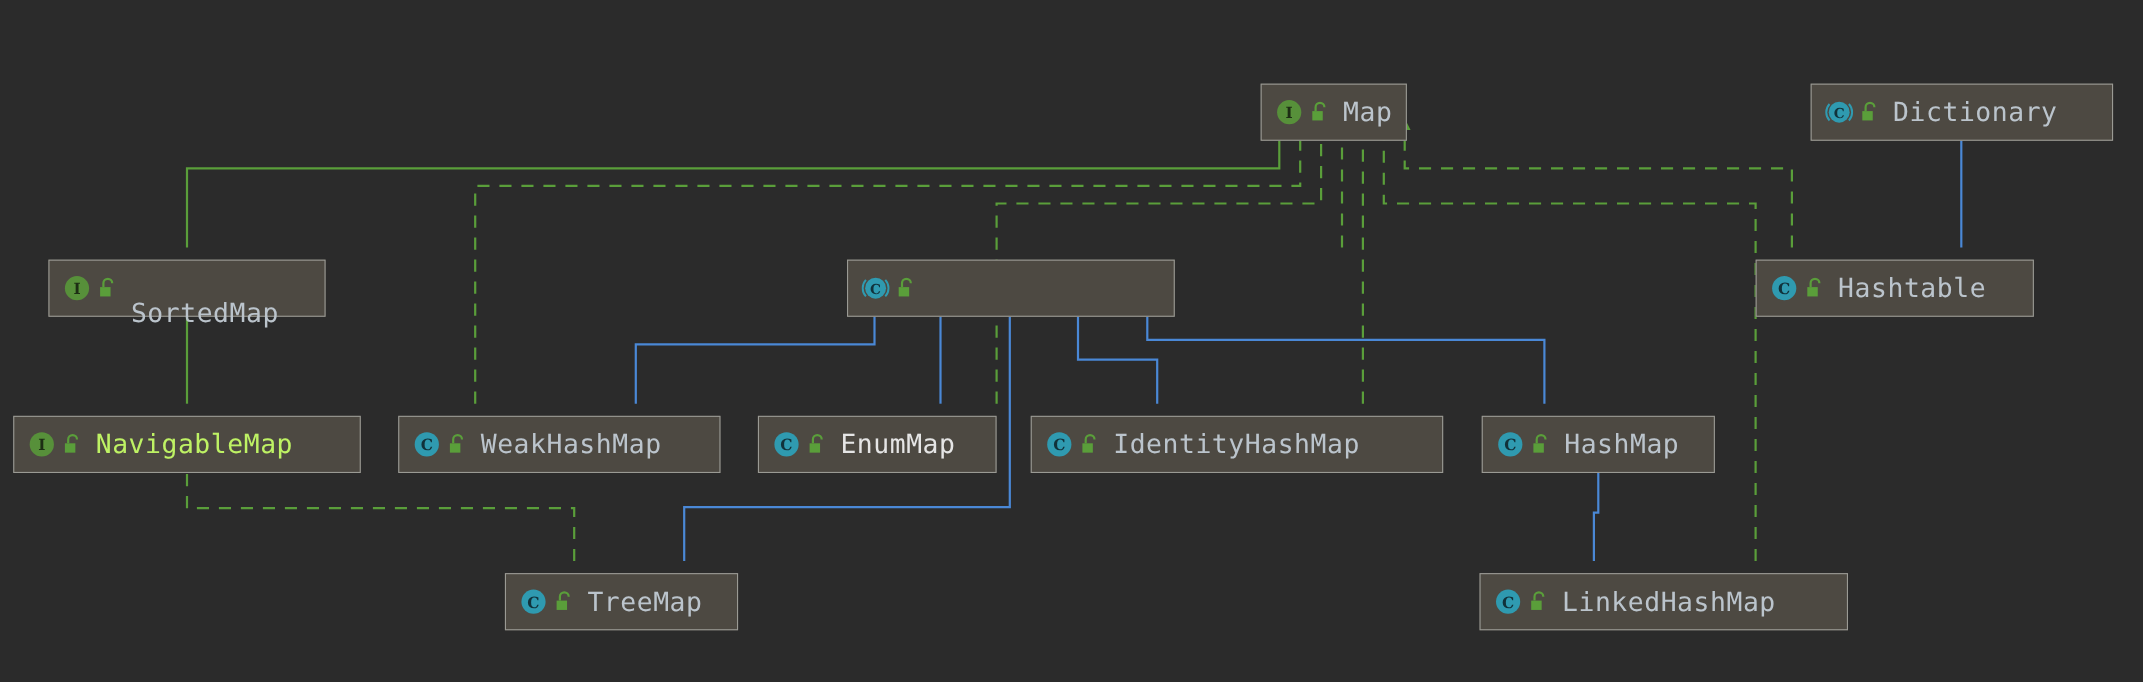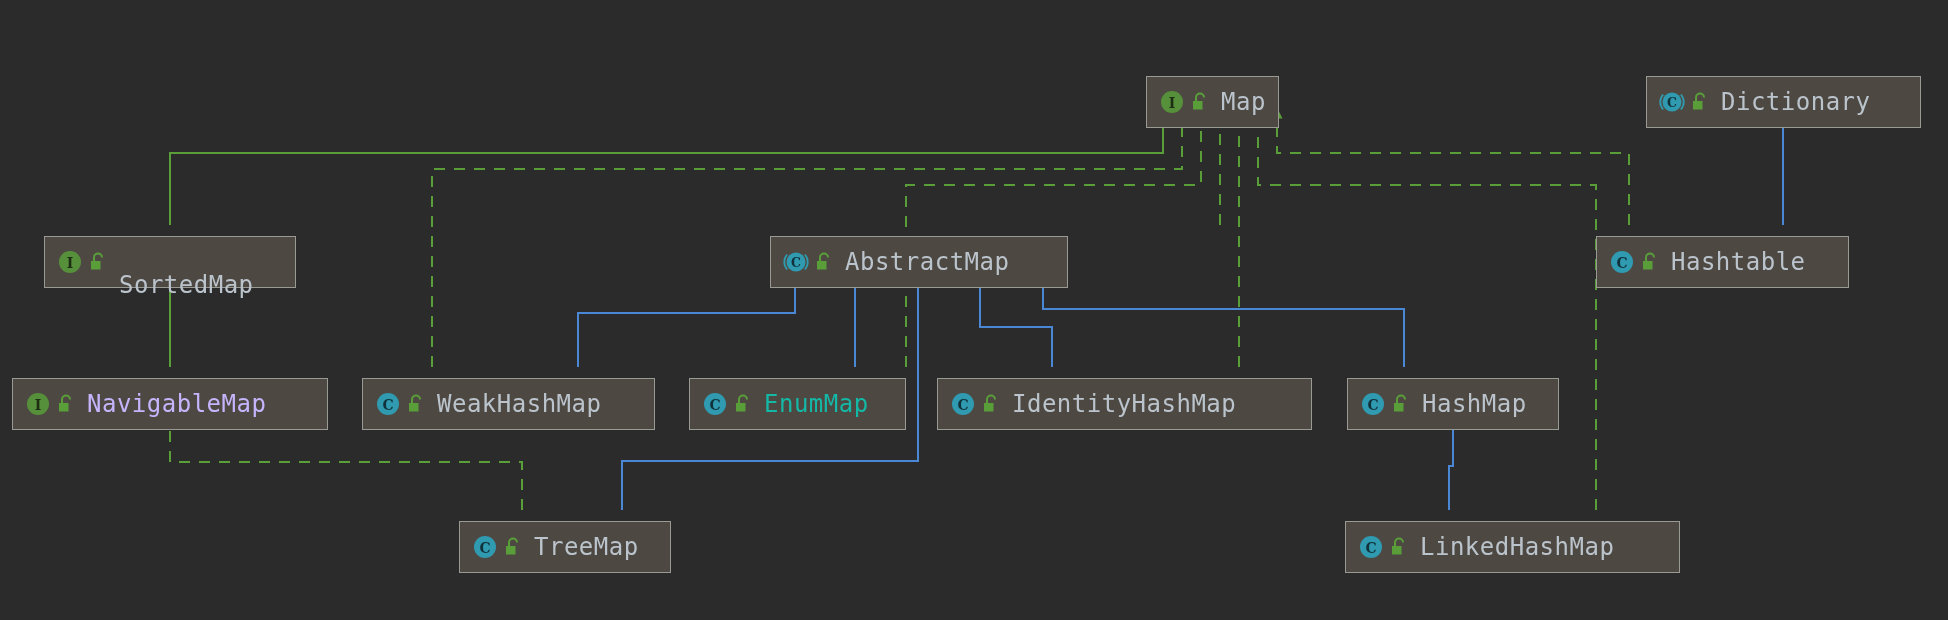--- a/index.html
+++ b/index.html
@@ -197,21 +197,20 @@
           <path d="M4.2,5.5 A11,11 0 0,0 4.2,20.5" stroke="#2f9ab0" stroke-width="1.8" fill="none"></path>
           <path d="M21.8,5.5 A11,11 0 0,1 21.8,20.5" stroke="#2f9ab0" stroke-width="1.8" fill="none"></path>
         </svg>
       </span>
     <span class="icon-lock">
         <svg width="18" height="20" viewBox="0 0 18 20">
           <path d="M5,9 L5,5.5 A4,4 0 0,1 13,5.5" stroke="#5a9e3a" stroke-width="2" fill="none"></path>
           <rect x="2" y="9" width="9.5" height="8.5" fill="#5a9e3a"></rect>
         </svg>
       </span>
-    <span class="node-label" style="color: rgb(187, 196, 204);">AbstractMap</span>
   </div>
 
   <div class="node" id="n-hashtable" style="left: 1596px; top: 236px; width: 253px; background: rgb(77, 73, 66); border-color: rgb(154, 154, 148);">
     <span class="icon-kind">
         <svg width="26" height="26" viewBox="0 0 26 26">
           <circle cx="13" cy="13" r="11" fill="#2f9ab0"></circle>
           <text x="13" y="18.5" text-anchor="middle" font-family="DejaVu Serif, serif" font-size="14" font-weight="bold" fill="#11323b">C</text>
         </svg>
       </span>
     <span class="icon-lock">
@@ -229,21 +228,21 @@
           <circle cx="13" cy="13" r="11" fill="#57903a"></circle>
           <text x="13" y="18.5" text-anchor="middle" font-family="DejaVu Serif, serif" font-size="14" font-weight="bold" fill="#1d2e14">I</text>
         </svg>
       </span>
     <span class="icon-lock">
         <svg width="18" height="20" viewBox="0 0 18 20">
           <path d="M5,9 L5,5.5 A4,4 0 0,1 13,5.5" stroke="#5a9e3a" stroke-width="2" fill="none"></path>
           <rect x="2" y="9" width="9.5" height="8.5" fill="#5a9e3a"></rect>
         </svg>
       </span>
-    <span class="node-label" style="color: #c4b5fd;">NavigableMap</span>
+    <span class="node-label" style="color: #bef264;">NavigableMap</span>
   </div>
 
   <div class="node" id="n-weakhashmap" style="left: 362px; top: 378px; width: 293px; background: rgb(77, 73, 66); border-color: rgb(154, 154, 148);">
     <span class="icon-kind">
         <svg width="26" height="26" viewBox="0 0 26 26">
           <circle cx="13" cy="13" r="11" fill="#2f9ab0"></circle>
           <text x="13" y="18.5" text-anchor="middle" font-family="DejaVu Serif, serif" font-size="14" font-weight="bold" fill="#11323b">C</text>
         </svg>
       </span>
     <span class="icon-lock">
@@ -261,21 +260,21 @@
           <circle cx="13" cy="13" r="11" fill="#2f9ab0"></circle>
           <text x="13" y="18.5" text-anchor="middle" font-family="DejaVu Serif, serif" font-size="14" font-weight="bold" fill="#11323b">C</text>
         </svg>
       </span>
     <span class="icon-lock">
         <svg width="18" height="20" viewBox="0 0 18 20">
           <path d="M5,9 L5,5.5 A4,4 0 0,1 13,5.5" stroke="#5a9e3a" stroke-width="2" fill="none"></path>
           <rect x="2" y="9" width="9.5" height="8.5" fill="#5a9e3a"></rect>
         </svg>
       </span>
-    <span class="node-label" style="color: #14b8a6;">EnumMap</span>
+    <span class="node-label" style="color: #e5e5e5;">EnumMap</span>
   </div>
 
   <div class="node" id="n-identityhashmap" style="left: 937px; top: 378px; width: 375px; background: rgb(77, 73, 66); border-color: rgb(154, 154, 148);">
     <span class="icon-kind">
         <svg width="26" height="26" viewBox="0 0 26 26">
           <circle cx="13" cy="13" r="11" fill="#2f9ab0"></circle>
           <text x="13" y="18.5" text-anchor="middle" font-family="DejaVu Serif, serif" font-size="14" font-weight="bold" fill="#11323b">C</text>
         </svg>
       </span>
     <span class="icon-lock">

